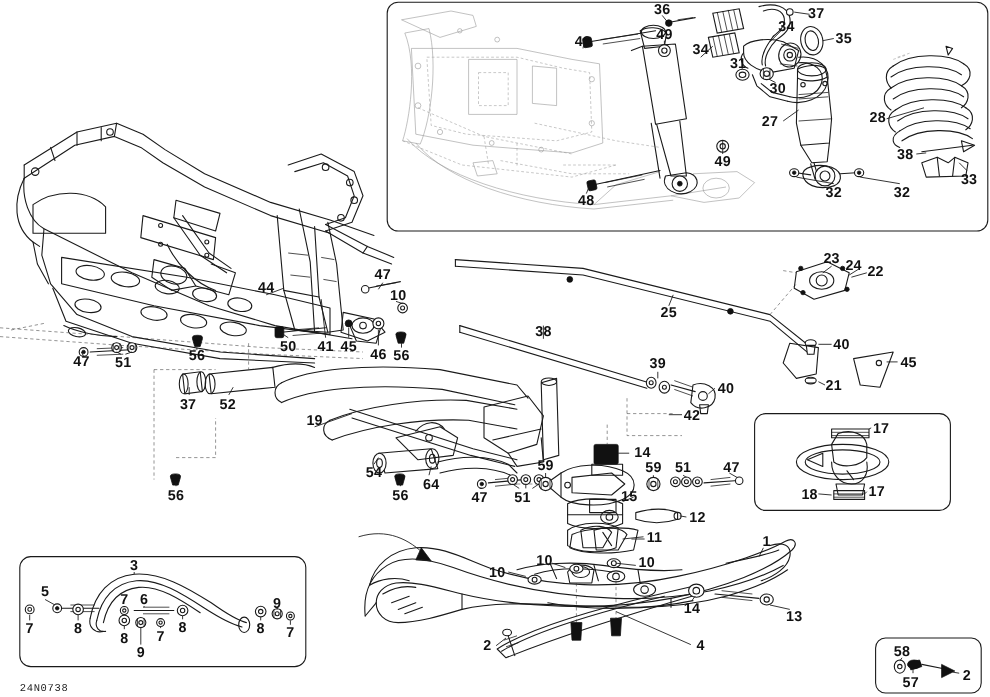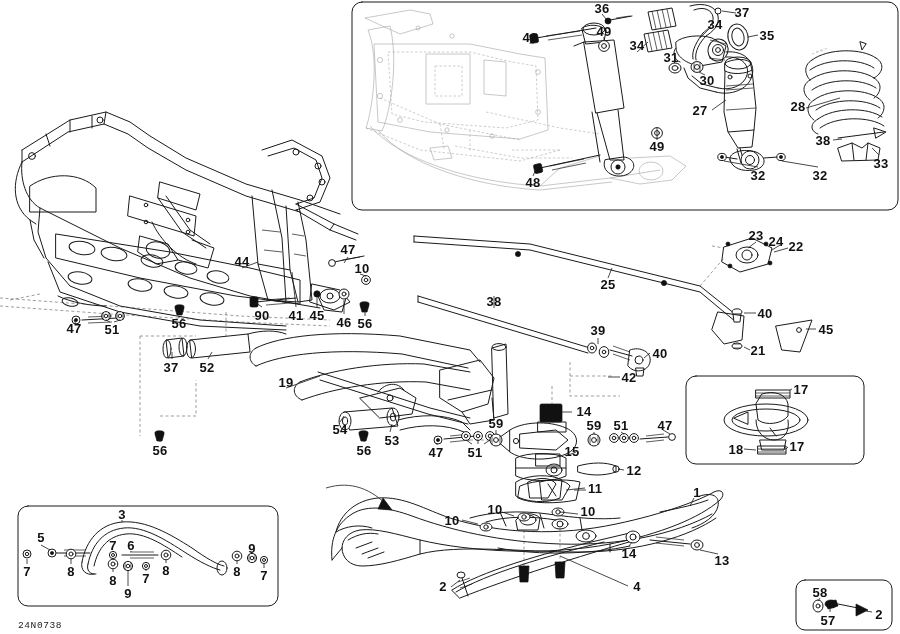--- a/index.html
+++ b/index.html
@@ -821,26 +821,26 @@
   <span class="lbl" style="left:242px;top:261px">44</span>
   <span class="lbl" style="left:317px;top:315px">45</span>
   <span class="lbl" style="left:344px;top:322px">46</span>
   <span class="lbl" style="left:74px;top:328px">47</span>
   <span class="lbl" style="left:436px;top:452px">47</span>
   <span class="lbl" style="left:665px;top:425px">47</span>
   <span class="lbl" style="left:530px;top:37px">48</span>
   <span class="lbl" style="left:533px;top:182px">48</span>
   <span class="lbl" style="left:604px;top:31px">49</span>
   <span class="lbl" style="left:657px;top:146px">49</span>
-  <span class="lbl" style="left:262px;top:315px">90</span>
+  <span class="lbl" style="left:262px;top:315px">50</span>
   <span class="lbl" style="left:112px;top:329px">51</span>
   <span class="lbl" style="left:475px;top:452px">51</span>
   <span class="lbl" style="left:621px;top:425px">51</span>
   <span class="lbl" style="left:207px;top:367px">52</span>
-  <span class="lbl" style="left:392px;top:440px">53</span>
+  <span class="lbl" style="left:392px;top:440px">64</span>
   <span class="lbl" style="left:340px;top:429px">54</span>
   <span class="lbl" style="left:171px;top:367px">37</span>
   <span class="lbl" style="left:179px;top:323px">56</span>
   <span class="lbl" style="left:365px;top:323px">56</span>
   <span class="lbl" style="left:160px;top:450px">56</span>
   <span class="lbl" style="left:364px;top:450px">56</span>
   <span class="lbl" style="left:828px;top:620px">57</span>
   <span class="lbl" style="left:820px;top:592px">58</span>
   <span class="lbl" style="left:496px;top:423px">59</span>
   <span class="lbl" style="left:594px;top:425px">59</span>

